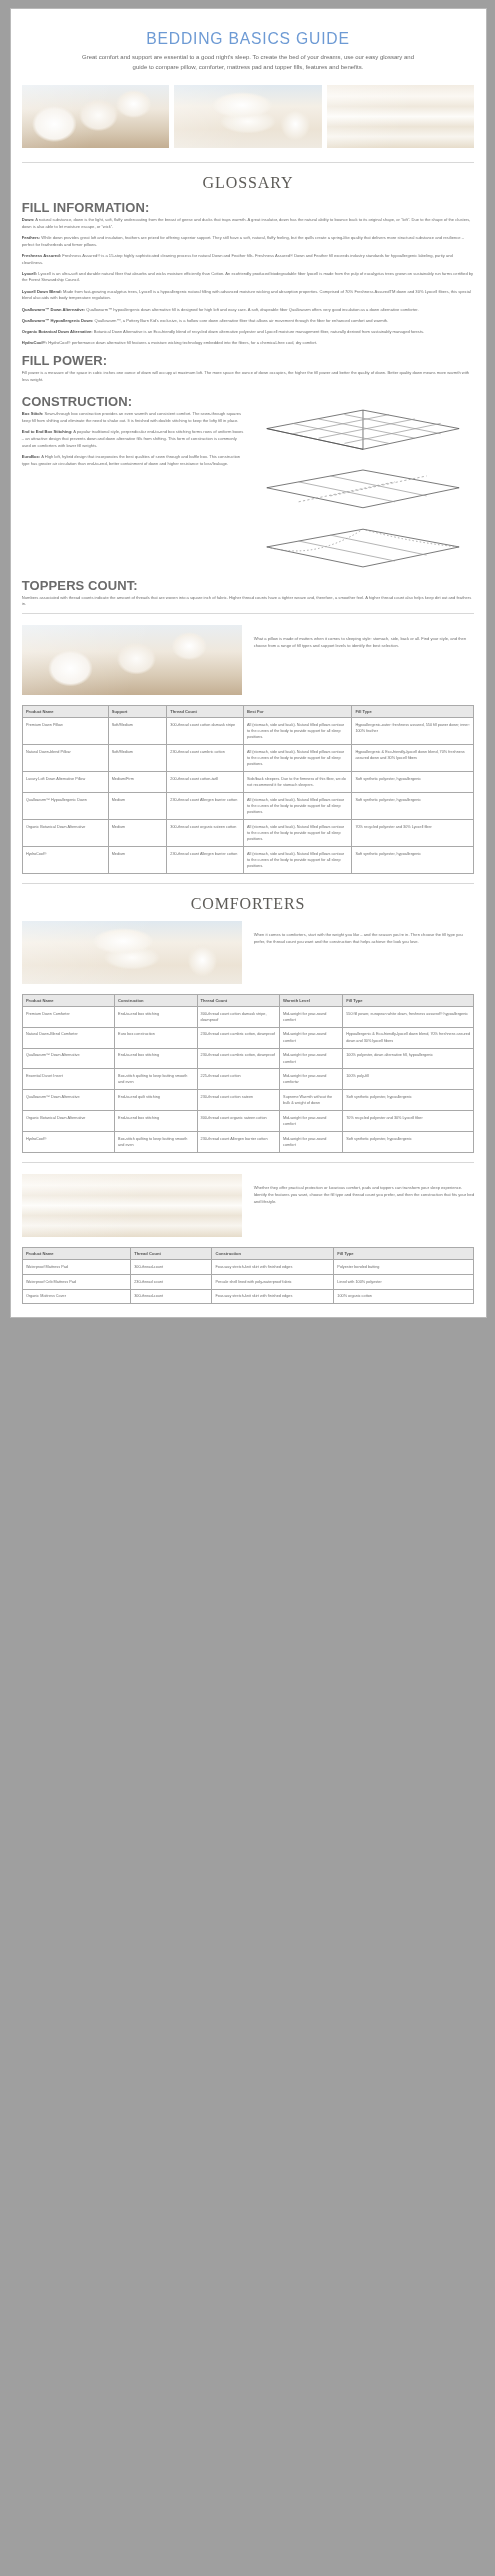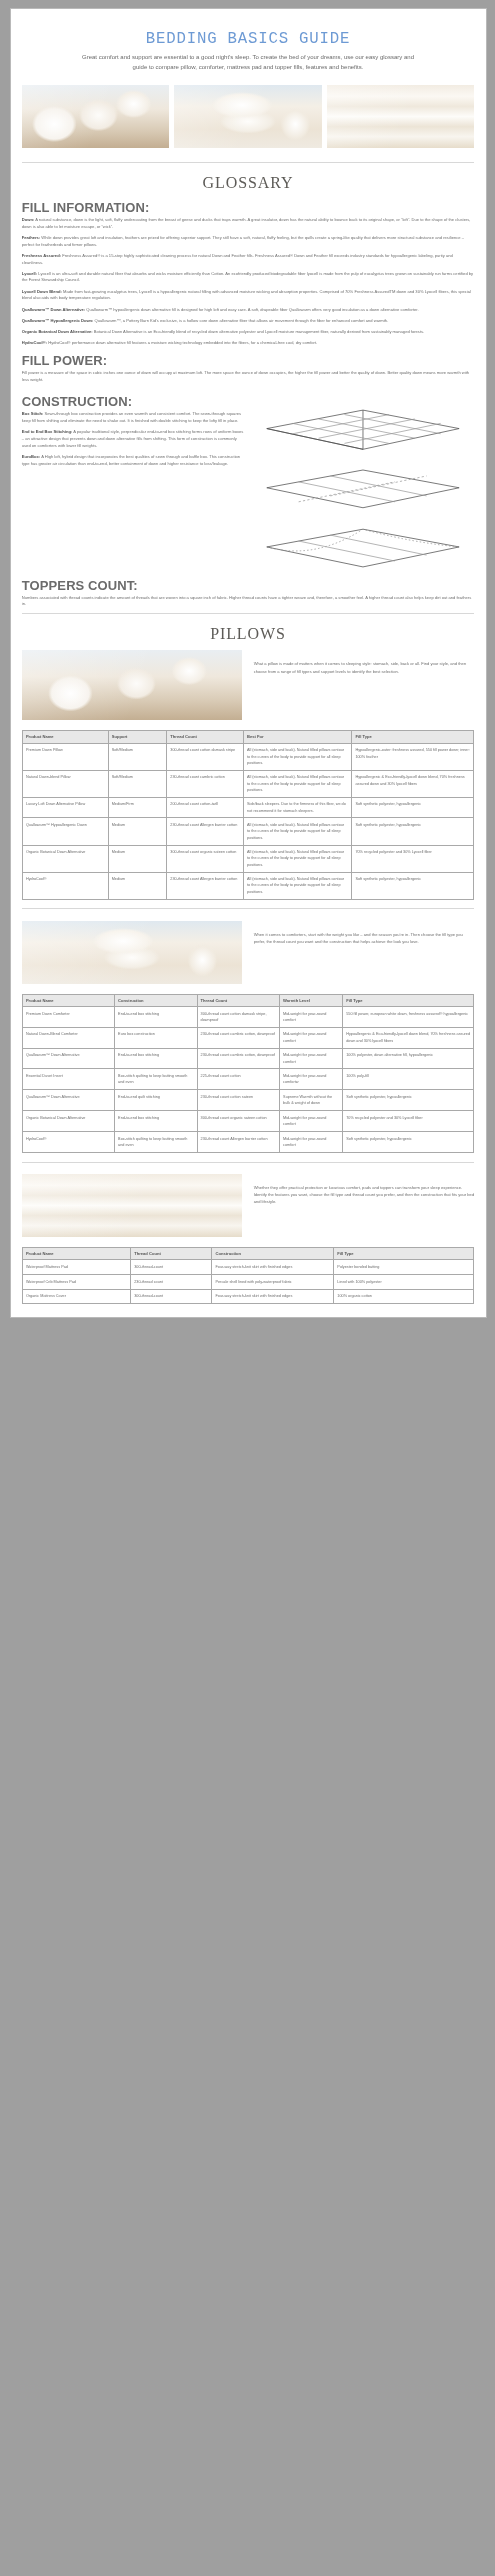--- a/index.html
+++ b/index.html
@@ -16,21 +16,21 @@
     background: #ffffff;
     border: 0.6px solid #b9b9b9;
     padding: 0 0 3.8px 0;
   }
   .inner { padding: 0 11.3px; }
 
   
   .hero-title {
     text-align: center;
     color: #6d9ad4;
-    font-family: Liberation Mono, monospace;
+    font-family: Liberation Sans, sans-serif;
     font-size: 15.7px;
     letter-spacing: 0.8px;
     margin: 21px 0 5.6px 0;
     font-weight: normal;
   }
   .hero-sub {
     text-align: center;
     font-size: 6px;
     line-height: 1.62;
     color: #6a6a6a;
@@ -211,21 +211,20 @@
       </div>
     </div>
 
     <div class="sub-head">TOPPERS COUNT:</div>
     <p class="body">Numbers associated with thread counts indicate the amount of threads that are woven into a square inch of fabric. Higher thread counts have a tighter weave and, therefore, a smoother feel. A higher thread count also helps keep dirt out and feathers in.</p>
   </div>
 
   <hr class="rule">
 
   <div class="inner">
-    <h2 class="section-title">PILLOWS</h2>
     <div class="intro-row">
       <div class="photo ph1 intro-img"></div>
       <div class="intro-txt">What a pillow is made of matters when it comes to sleeping style: stomach, side, back or all. Find your style, and then choose from a range of fill types and support levels to identify the best selection.</div>
     </div>
 
     <table class="grid">
       <thead>
         <tr>
           <th class="c1">Product Name</th>
           <th class="c2">Support</th>
@@ -277,20 +276,21 @@
           <td>All (stomach, side and back). Natural filled pillows contour to the curves of the body to provide support for all sleep positions.</td>
           <td>Soft synthetic polyester, hypoallergenic</td>
         </tr>
       </tbody>
     </table>
   </div>
 
   <hr class="rule">
 
   <div class="inner">
+    <h2 class="section-title">COMFORTERS</h2>
     <div class="intro-row">
       <div class="photo ph2 comf-img"></div>
       <div class="intro-txt">When it comes to comforters, start with the weight you like – and the season you’re in. Then choose the fill type you prefer, the thread count you want and the construction that helps achieve the look you love.</div>
     </div>
 
     <table class="grid">
       <thead>
         <tr>
           <th class="c1">Product Name</th>
           <th class="c3">Construction</th>

